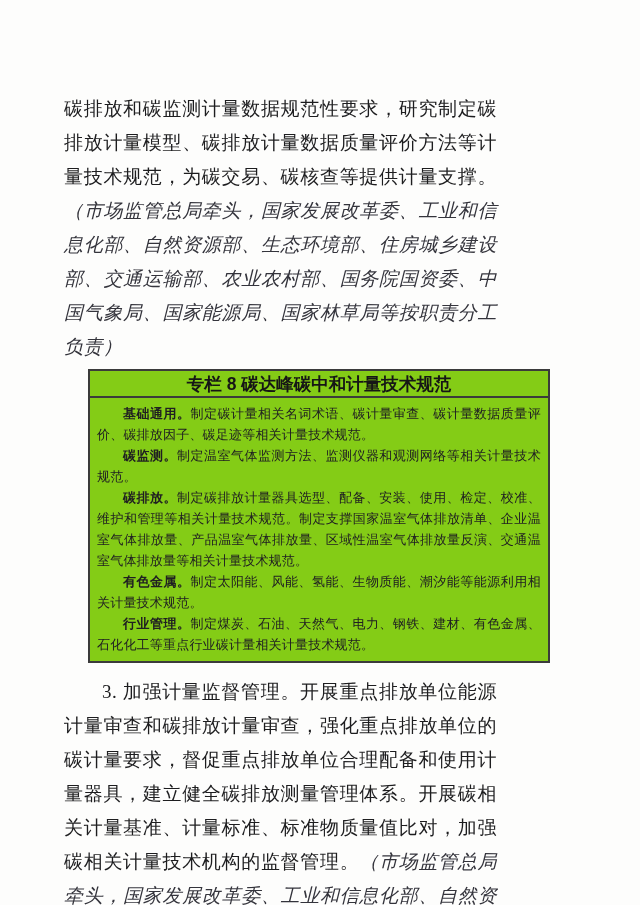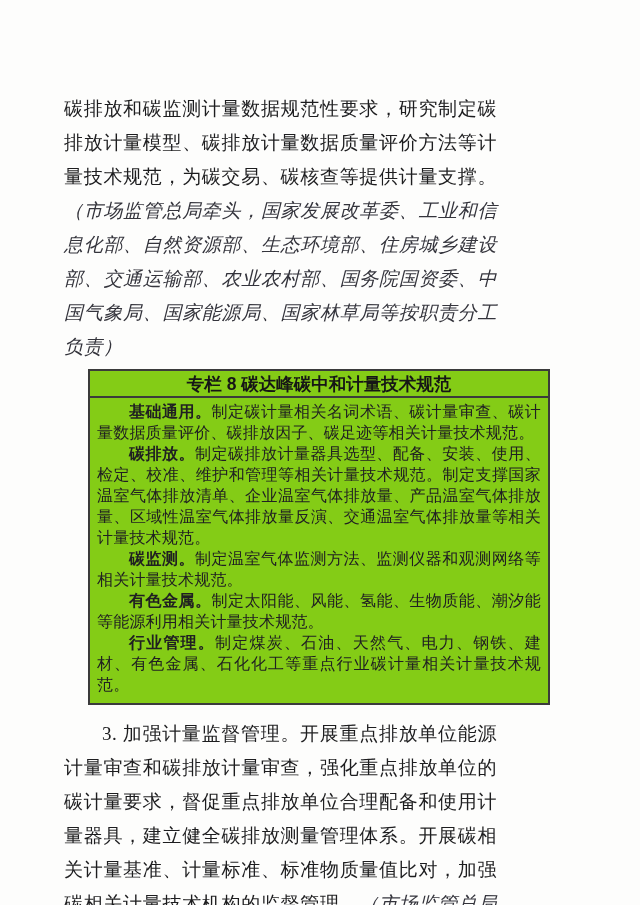--- a/index.html
+++ b/index.html
@@ -55,27 +55,26 @@
     line-height: 22px;
     padding: 2px 0 1px;
     border-bottom: 2px solid #3b3b3b;
     color: #161616;
   }
   .callout-body {
     padding: 5px 7px 6px 7px;
   }
   .callout-para {
     margin: 0;
-    font-size: 16px;
+    font-size: 13px;
     line-height: 21px;
     text-align: justify;
     text-indent: 2em;
     letter-spacing: 0.2px;
     color: #202022;
-    font-family: Liberation Mono, monospace;
   }
   .callout-lead {
     font-weight: 700;
   }
 </style>
 </head>
 <body>
 
 <div class="page">
 
@@ -83,24 +82,24 @@
     <span>碳排放和碳监测计量数据规范性要求，研究制定碳排放计量模型、碳排放计量数据质量评价方法等计量技术规范，为碳交易、碳核查等提供计量支撑。</span><span class="kai">（市场监管总局牵头，国家发展改革委、工业和信息化部、自然资源部、生态环境部、住房城乡建设部、交通运输部、农业农村部、国务院国资委、中国气象局、国家能源局、国家林草局等按职责分工负责）</span>
   </p>
 
   <div class="callout-box">
     <p class="callout-title">专栏 8  碳达峰碳中和计量技术规范</p>
     <div class="callout-body">
       <p class="callout-para">
         <span class="callout-lead">基础通用。</span><span>制定碳计量相关名词术语、碳计量审查、碳计量数据质量评价、碳排放因子、碳足迹等相关计量技术规范。</span>
       </p>
       <p class="callout-para">
-        <span class="callout-lead">碳排放。</span><span>制定碳排放计量器具选型、配备、安装、使用、检定、校准、维护和管理等相关计量技术规范。制定支撑国家温室气体排放清单、企业温室气体排放量、产品温室气体排放量、区域性温室气体排放量反演、交通温室气体排放量等相关计量技术规范。</span>
+        <span class="callout-lead">碳监测。</span><span>制定温室气体监测方法、监测仪器和观测网络等相关计量技术规范。</span>
       </p>
       <p class="callout-para">
-        <span class="callout-lead">碳监测。</span><span>制定温室气体监测方法、监测仪器和观测网络等相关计量技术规范。</span>
+        <span class="callout-lead">碳排放。</span><span>制定碳排放计量器具选型、配备、安装、使用、检定、校准、维护和管理等相关计量技术规范。制定支撑国家温室气体排放清单、企业温室气体排放量、产品温室气体排放量、区域性温室气体排放量反演、交通温室气体排放量等相关计量技术规范。</span>
       </p>
       <p class="callout-para">
         <span class="callout-lead">有色金属。</span><span>制定太阳能、风能、氢能、生物质能、潮汐能等能源利用相关计量技术规范。</span>
       </p>
       <p class="callout-para">
         <span class="callout-lead">行业管理。</span><span>制定煤炭、石油、天然气、电力、钢铁、建材、有色金属、石化化工等重点行业碳计量相关计量技术规范。</span>
       </p>
     </div>
   </div>
 

